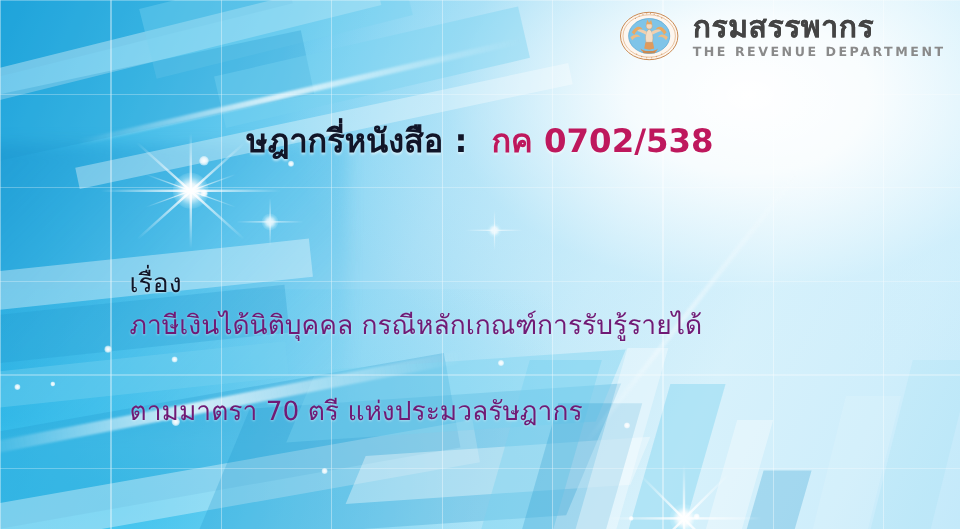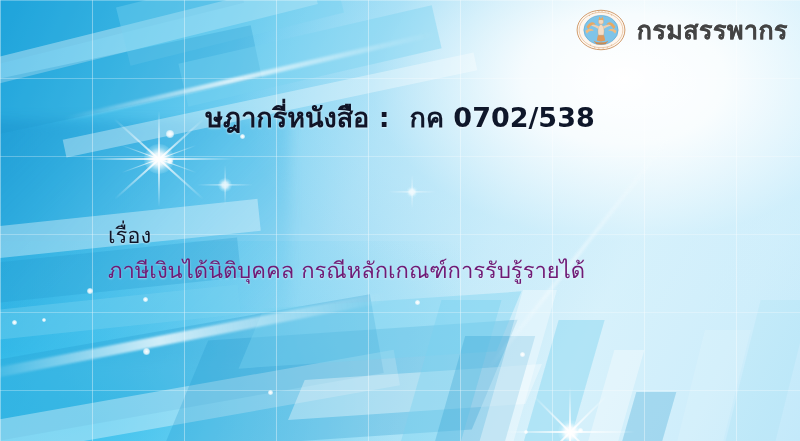--- a/index.html
+++ b/index.html
@@ -137,21 +137,21 @@
     top: 96px;
     left: 0;
     width: 100%;
     text-align: center;
     font-size: 27px;
     font-weight: bold;
     white-space: nowrap;
     text-shadow: 0 1px 2px rgba(255,255,255,0.55);
   }
   .doc-title .label { color: #111528; }
-  .doc-title .value { color: #0f172a; margin-left: 20px; }
+  .doc-title .value { color: #be185d; margin-left: 20px; }
 
   .subject {
     position: absolute;
     top: 182px;
     left: 108px;
     width: 600px;
     font-size: 22px;
     line-height: 1.62;
     white-space: pre-line;
     text-shadow: 0 1px 2px rgba(255,255,255,0.45);
@@ -288,25 +288,27 @@
       <path d="M54 43 C60 40, 66 38, 69 42 C64 43, 59 46, 55 48 Z" fill="#f0cfae"></path>
 
       <path d="M44 60 L42 70 L50 72 L58 70 L56 60 Z" fill="#e09a5c"></path>
 
       <path d="M36 70 C42 76, 58 76, 64 70 L62 74 C56 79, 44 79, 38 74 Z" fill="#d98f54"></path>
       <rect x="40" y="74" width="20" height="3.5" rx="1.4" fill="#c98a52"></rect>
     </svg>
 
     <div class="logo-text">
       <div class="logo-thai">กรมสรรพากร</div>
+      <div class="logo-en">THE REVENUE DEPARTMENT</div>
     </div>
   </div>
 
   <div class="doc-title">
     <span class="label">ษฎากรี่หนังสือ :</span><span class="value">กค 0702/538</span>
   </div>
 
   <div class="subject">
     <span class="kw">เรื่อง</span>
     <span class="body">ภาษีเงินได้นิติบุคคล กรณีหลักเกณฑ์การรับรู้รายได้</span><br>
+    <span class="body">ตามมาตรา 70 ตรี แห่งประมวลรัษฎากร</span>
   </div>
 
 </div>
 
 </body></html>

